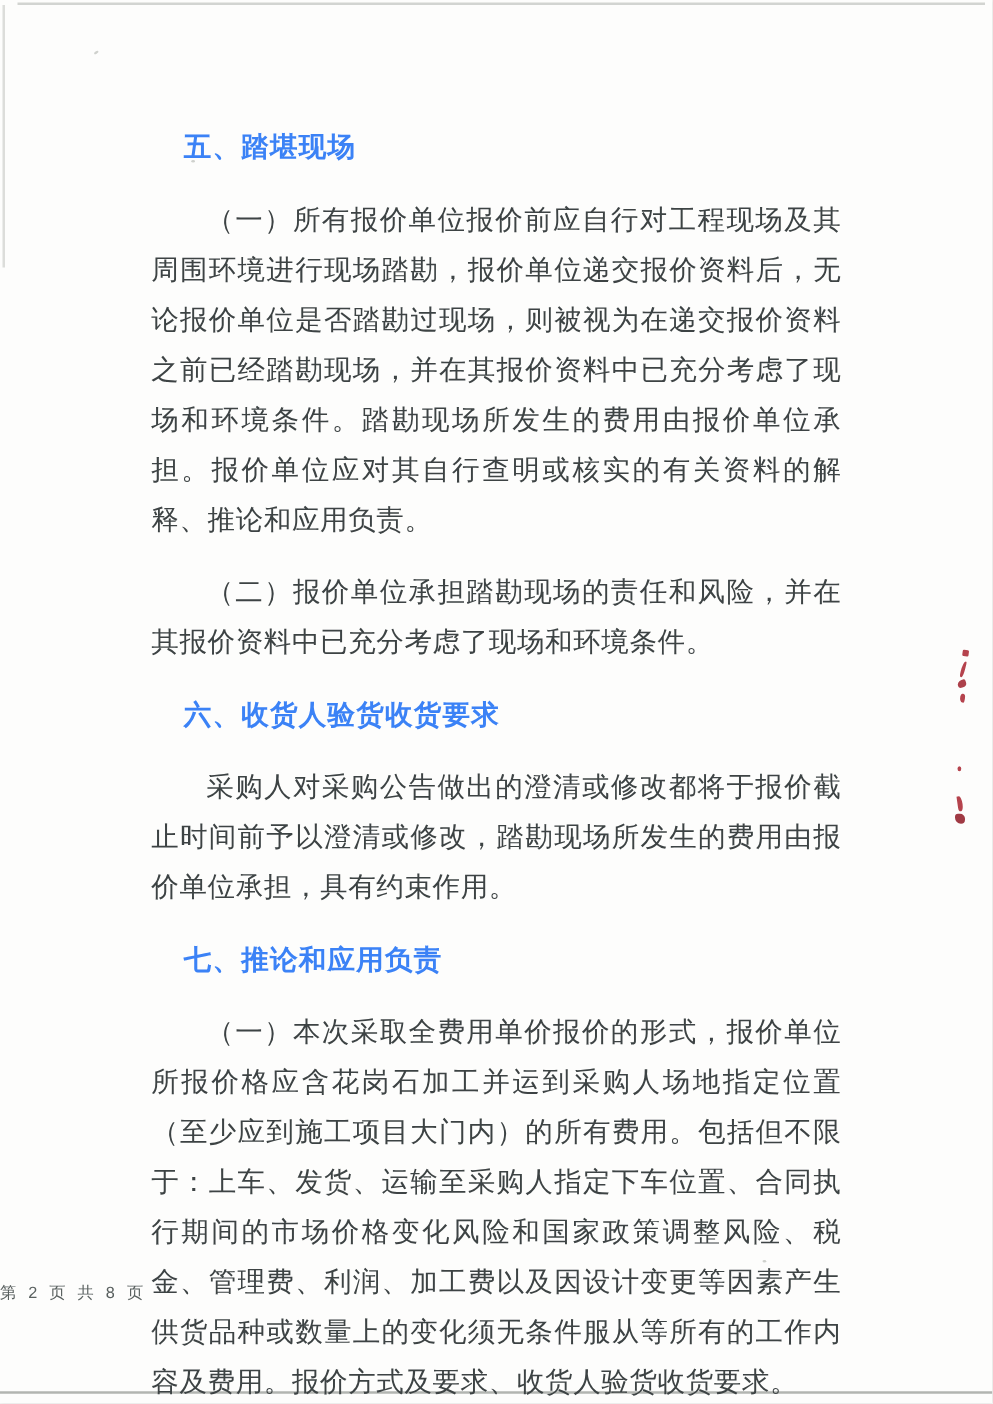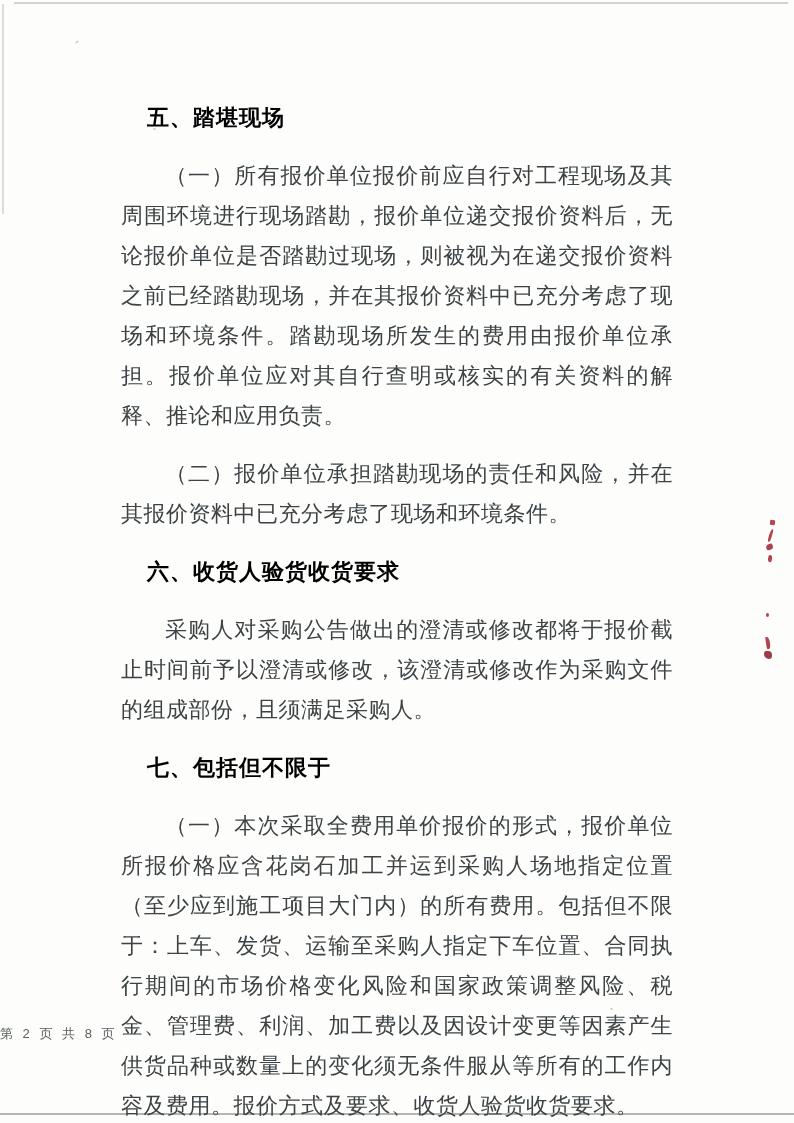--- a/index.html
+++ b/index.html
@@ -59,21 +59,21 @@
     text-align: justify;
     text-justify: inter-character;
   }
   .content p { margin: 18px; text-indent: 2em; }
   .content h2 {
     margin: 0;
     font-family: "Liberation Sans", sans-serif;
     font-size: 22px;
     line-height: 40px;
     font-weight: bold;
-    color: #000000;
+    color: #3b82f6;
     text-indent: 2em;
     letter-spacing: 1px;
   }
   .footer {
     position: absolute;
     left: 0; top: 1025px;
     width: 794px;
     text-align: left;
     font-family: "Liberation Sans", sans-serif;
     font-size: 13px;
@@ -104,25 +104,25 @@
   <div class="content">
 
     <section>
       <h2>五、踏堪现场</h2>
       <p>（一）所有报价单位报价前应自行对工程现场及其周围环境进行现场踏勘，报价单位递交报价资料后，无论报价单位是否踏勘过现场，则被视为在递交报价资料之前已经踏勘现场，并在其报价资料中已充分考虑了现场和环境条件。踏勘现场所发生的费用由报价单位承担。报价单位应对其自行查明或核实的有关资料的解释、推论和应用负责。</p>
       <p>（二）报价单位承担踏勘现场的责任和风险，并在其报价资料中已充分考虑了现场和环境条件。</p>
     </section>
 
     <section>
       <h2>六、收货人验货收货要求</h2>
-      <p>采购人对采购公告做出的澄清或修改都将于报价截止时间前予以澄清或修改，该澄清或修改作为采购文件的组成部份，且须满足采购人。</p>
+      <p>采购人对采购公告做出的澄清或修改都将于报价截止时间前予以澄清或修改，踏勘现场所发生的费用由报价单位承担，具有约束作用。</p>
     </section>
 
     <section>
-      <h2>七、包括但不限于</h2>
+      <h2>七、推论和应用负责</h2>
       <p>（一）本次采取全费用单价报价的形式，报价单位所报价格应含花岗石加工并运到采购人场地指定位置（至少应到施工项目大门内）的所有费用。包括但不限于：上车、发货、运输至采购人指定下车位置、合同执行期间的市场价格变化风险和国家政策调整风险、税金、管理费、利润、加工费以及因设计变更等因素产生供货品种或数量上的变化须无条件服从等所有的工作内容及费用。报价方式及要求、收货人验货收货要求。</p>
     </section>
 
   </div>
 
   <div class="footer">第 2 页 共 8 页</div>
 
 </div>
 
 </body></html>

